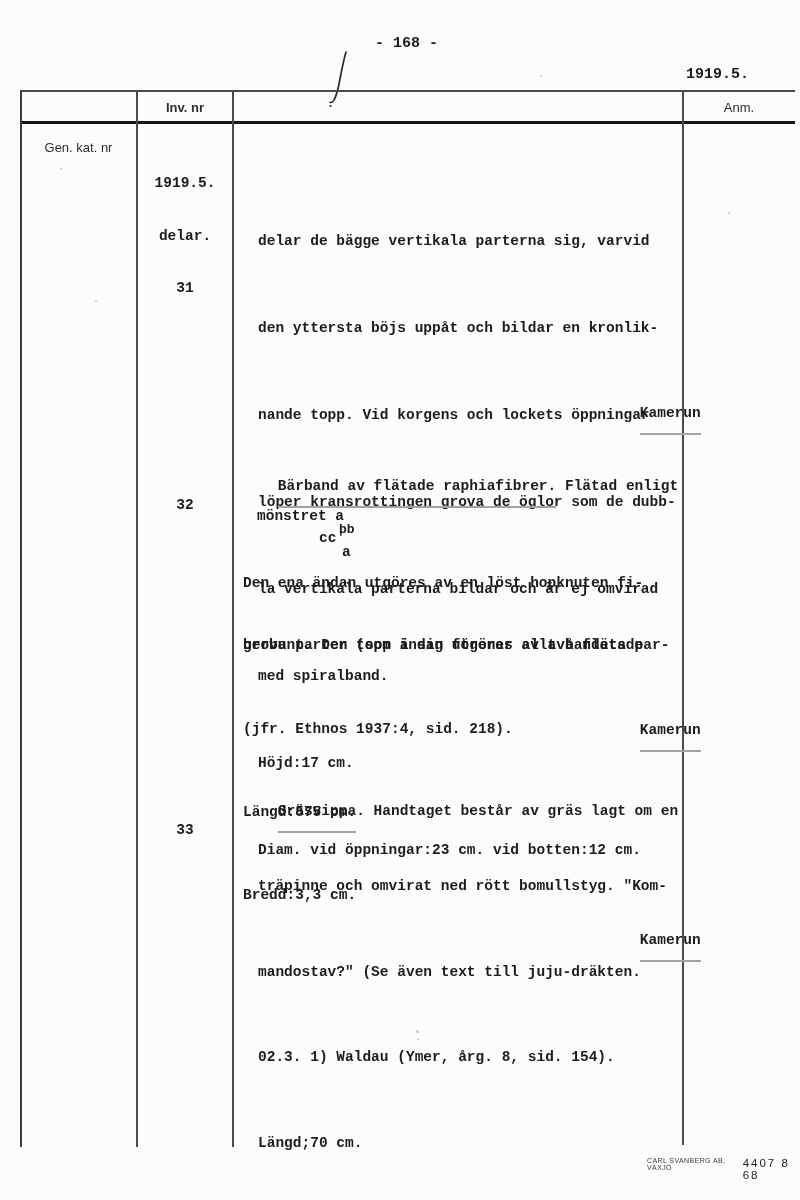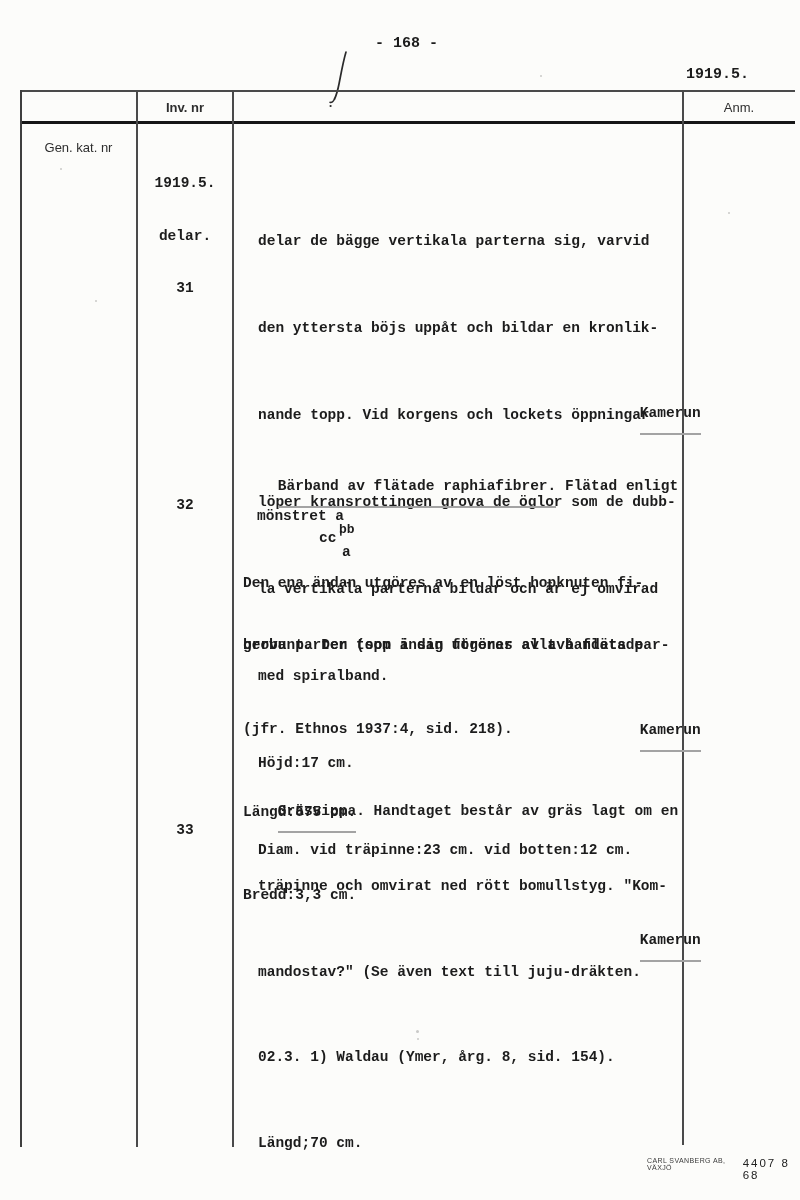--- a/index.html
+++ b/index.html
@@ -60,21 +60,21 @@
   </div>
 
   <div class="tw" style="left:258px;top:169px;line-height:29px;">
     <div class="tline">delar de bägge vertikala parterna sig, varvid</div>
     <div class="tline">den yttersta böjs uppåt och bildar en kronlik-</div>
     <div class="tline">nande topp. Vid korgens och lockets öppningar</div>
     <div class="tline">löper kransrottingen grova de öglor som de dubb-</div>
     <div class="tline">la vertikala parterna bildar och är ej omvirad</div>
     <div class="tline">med spiralband.</div>
     <div class="tline">Höjd:17 cm.</div>
-    <div class="tline">Diam. vid träpinne:23 cm. vid botten:12 cm.</div>
+    <div class="tline">Diam. vid öppningar:23 cm. vid botten:12 cm.</div>
   </div>
 
   <div class="tw kamerun" style="left:605px;top:389px;">
     <span class="u">Kamerun</span>
   </div>
 
   <div class="tw inv-col" style="left:137px;top:462px;">
     <div class="tline">32</div>
   </div>
 

